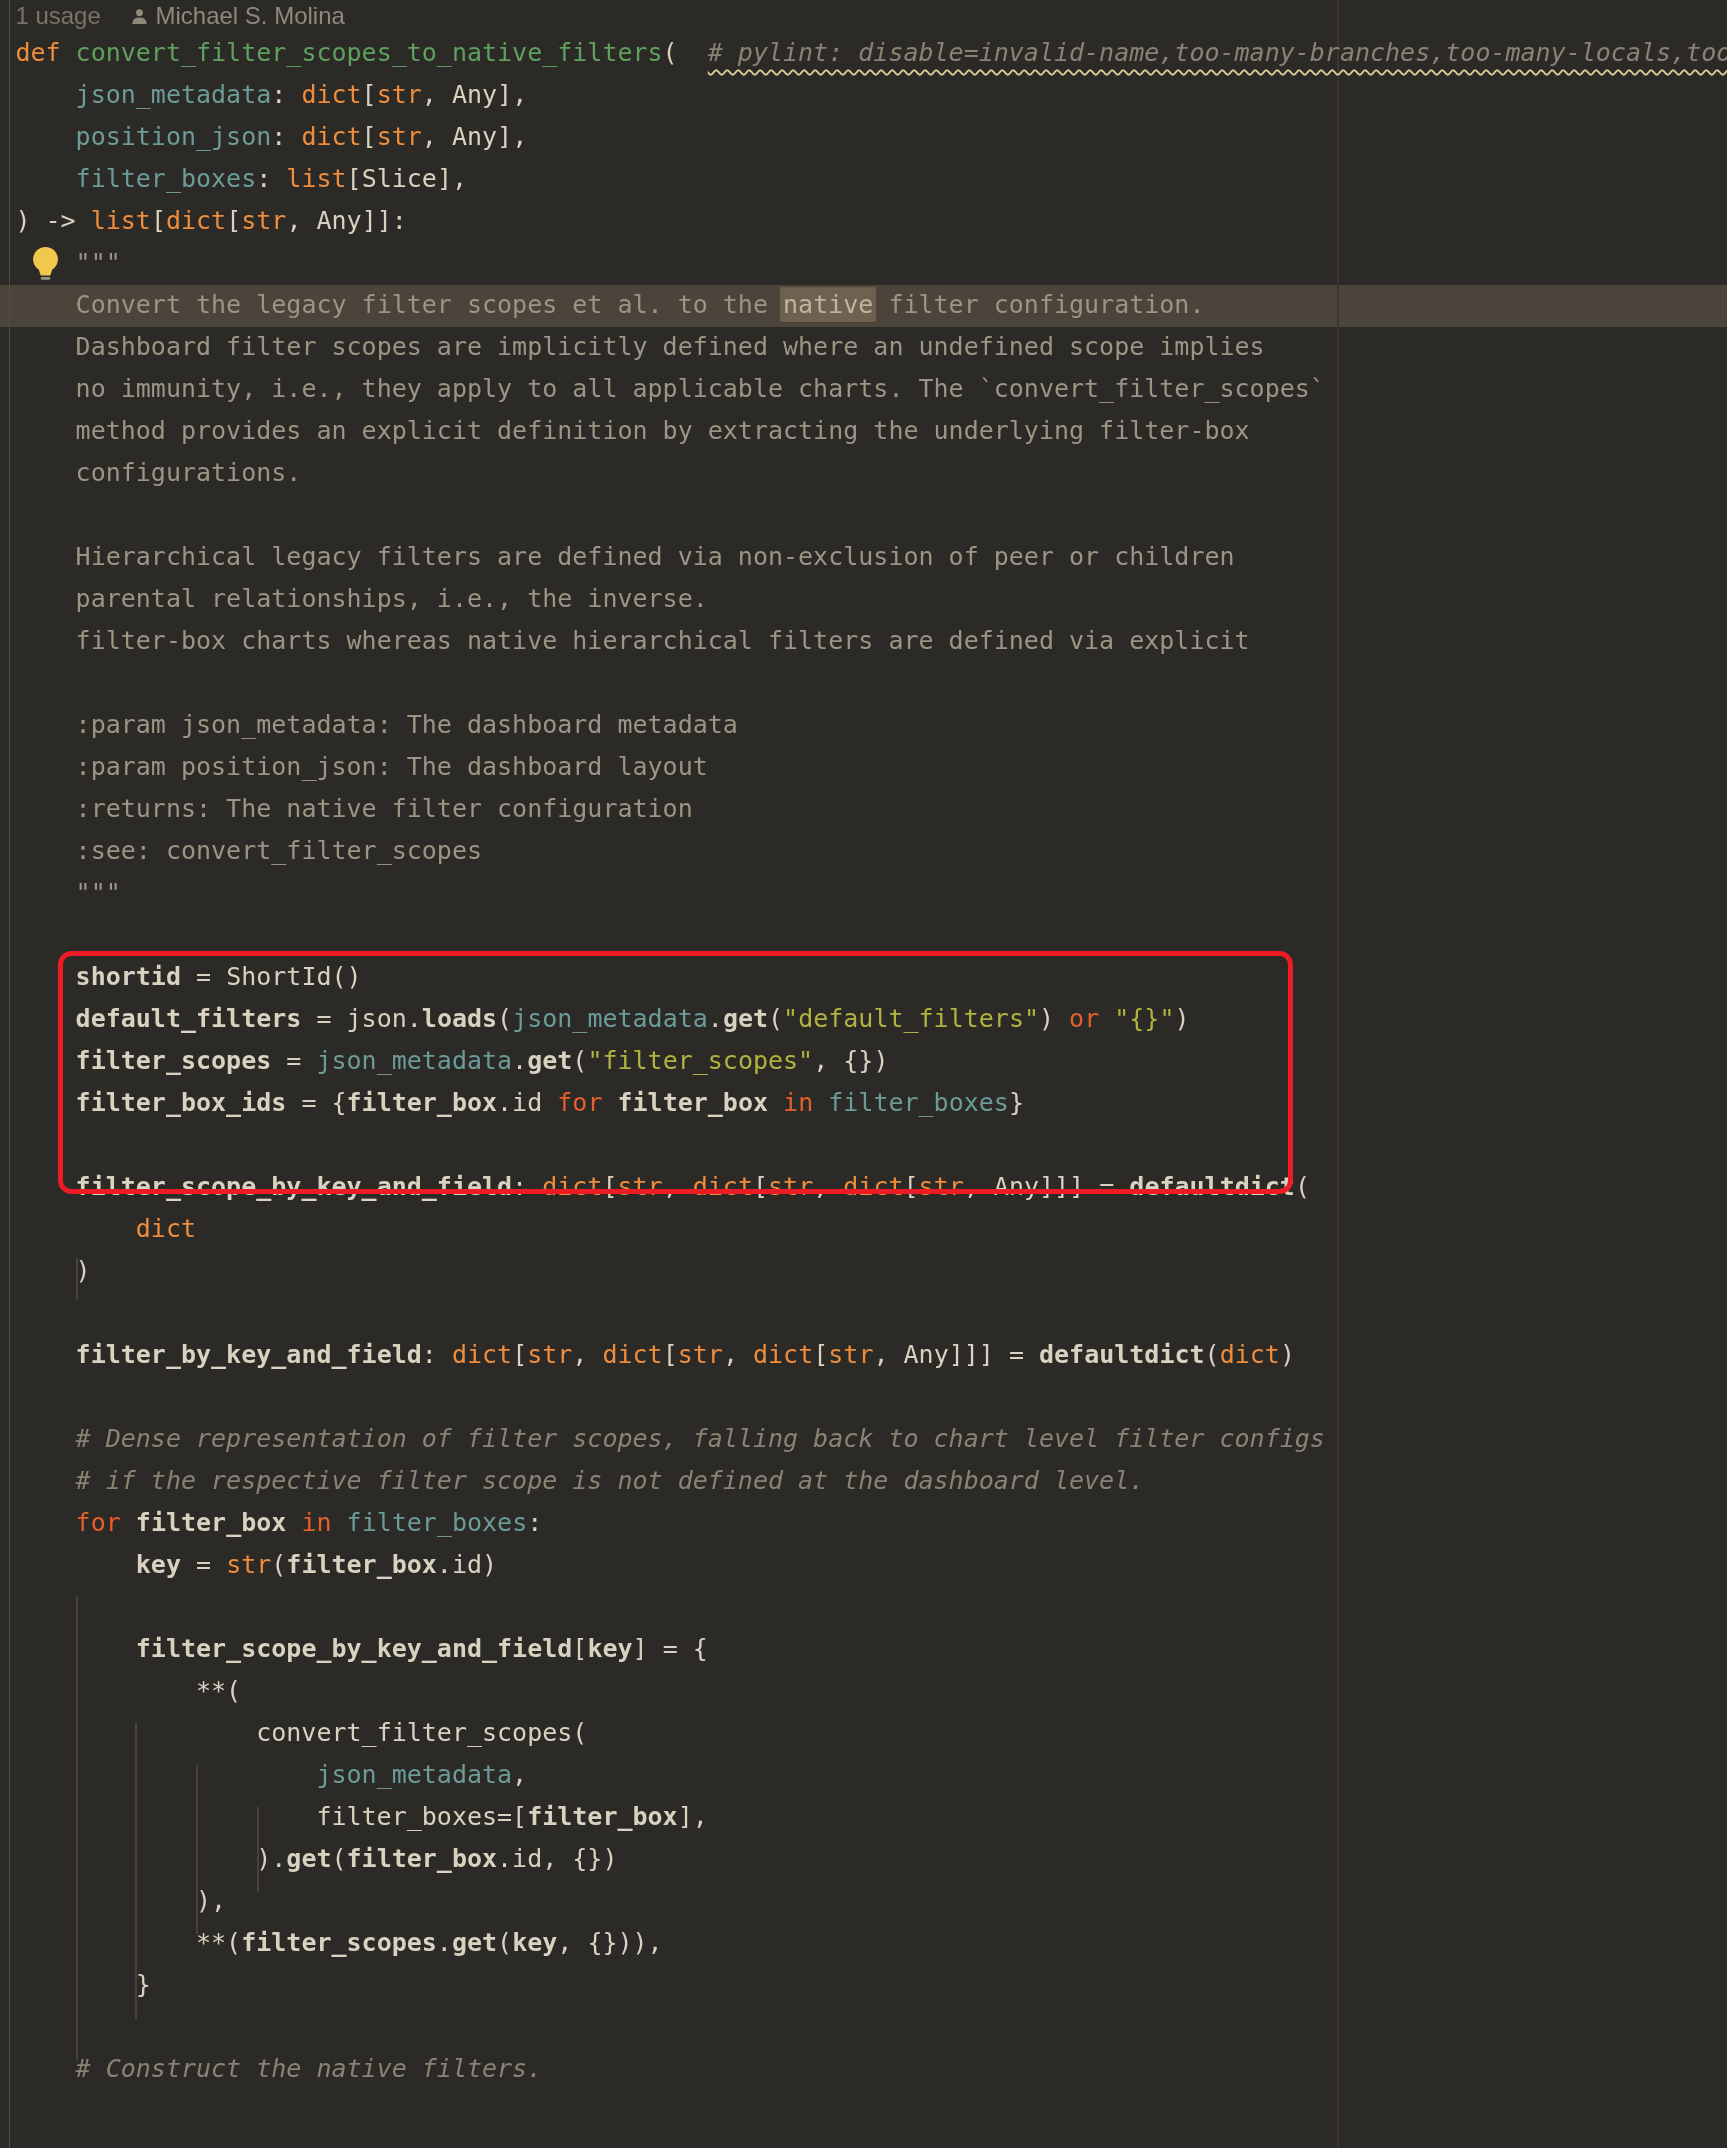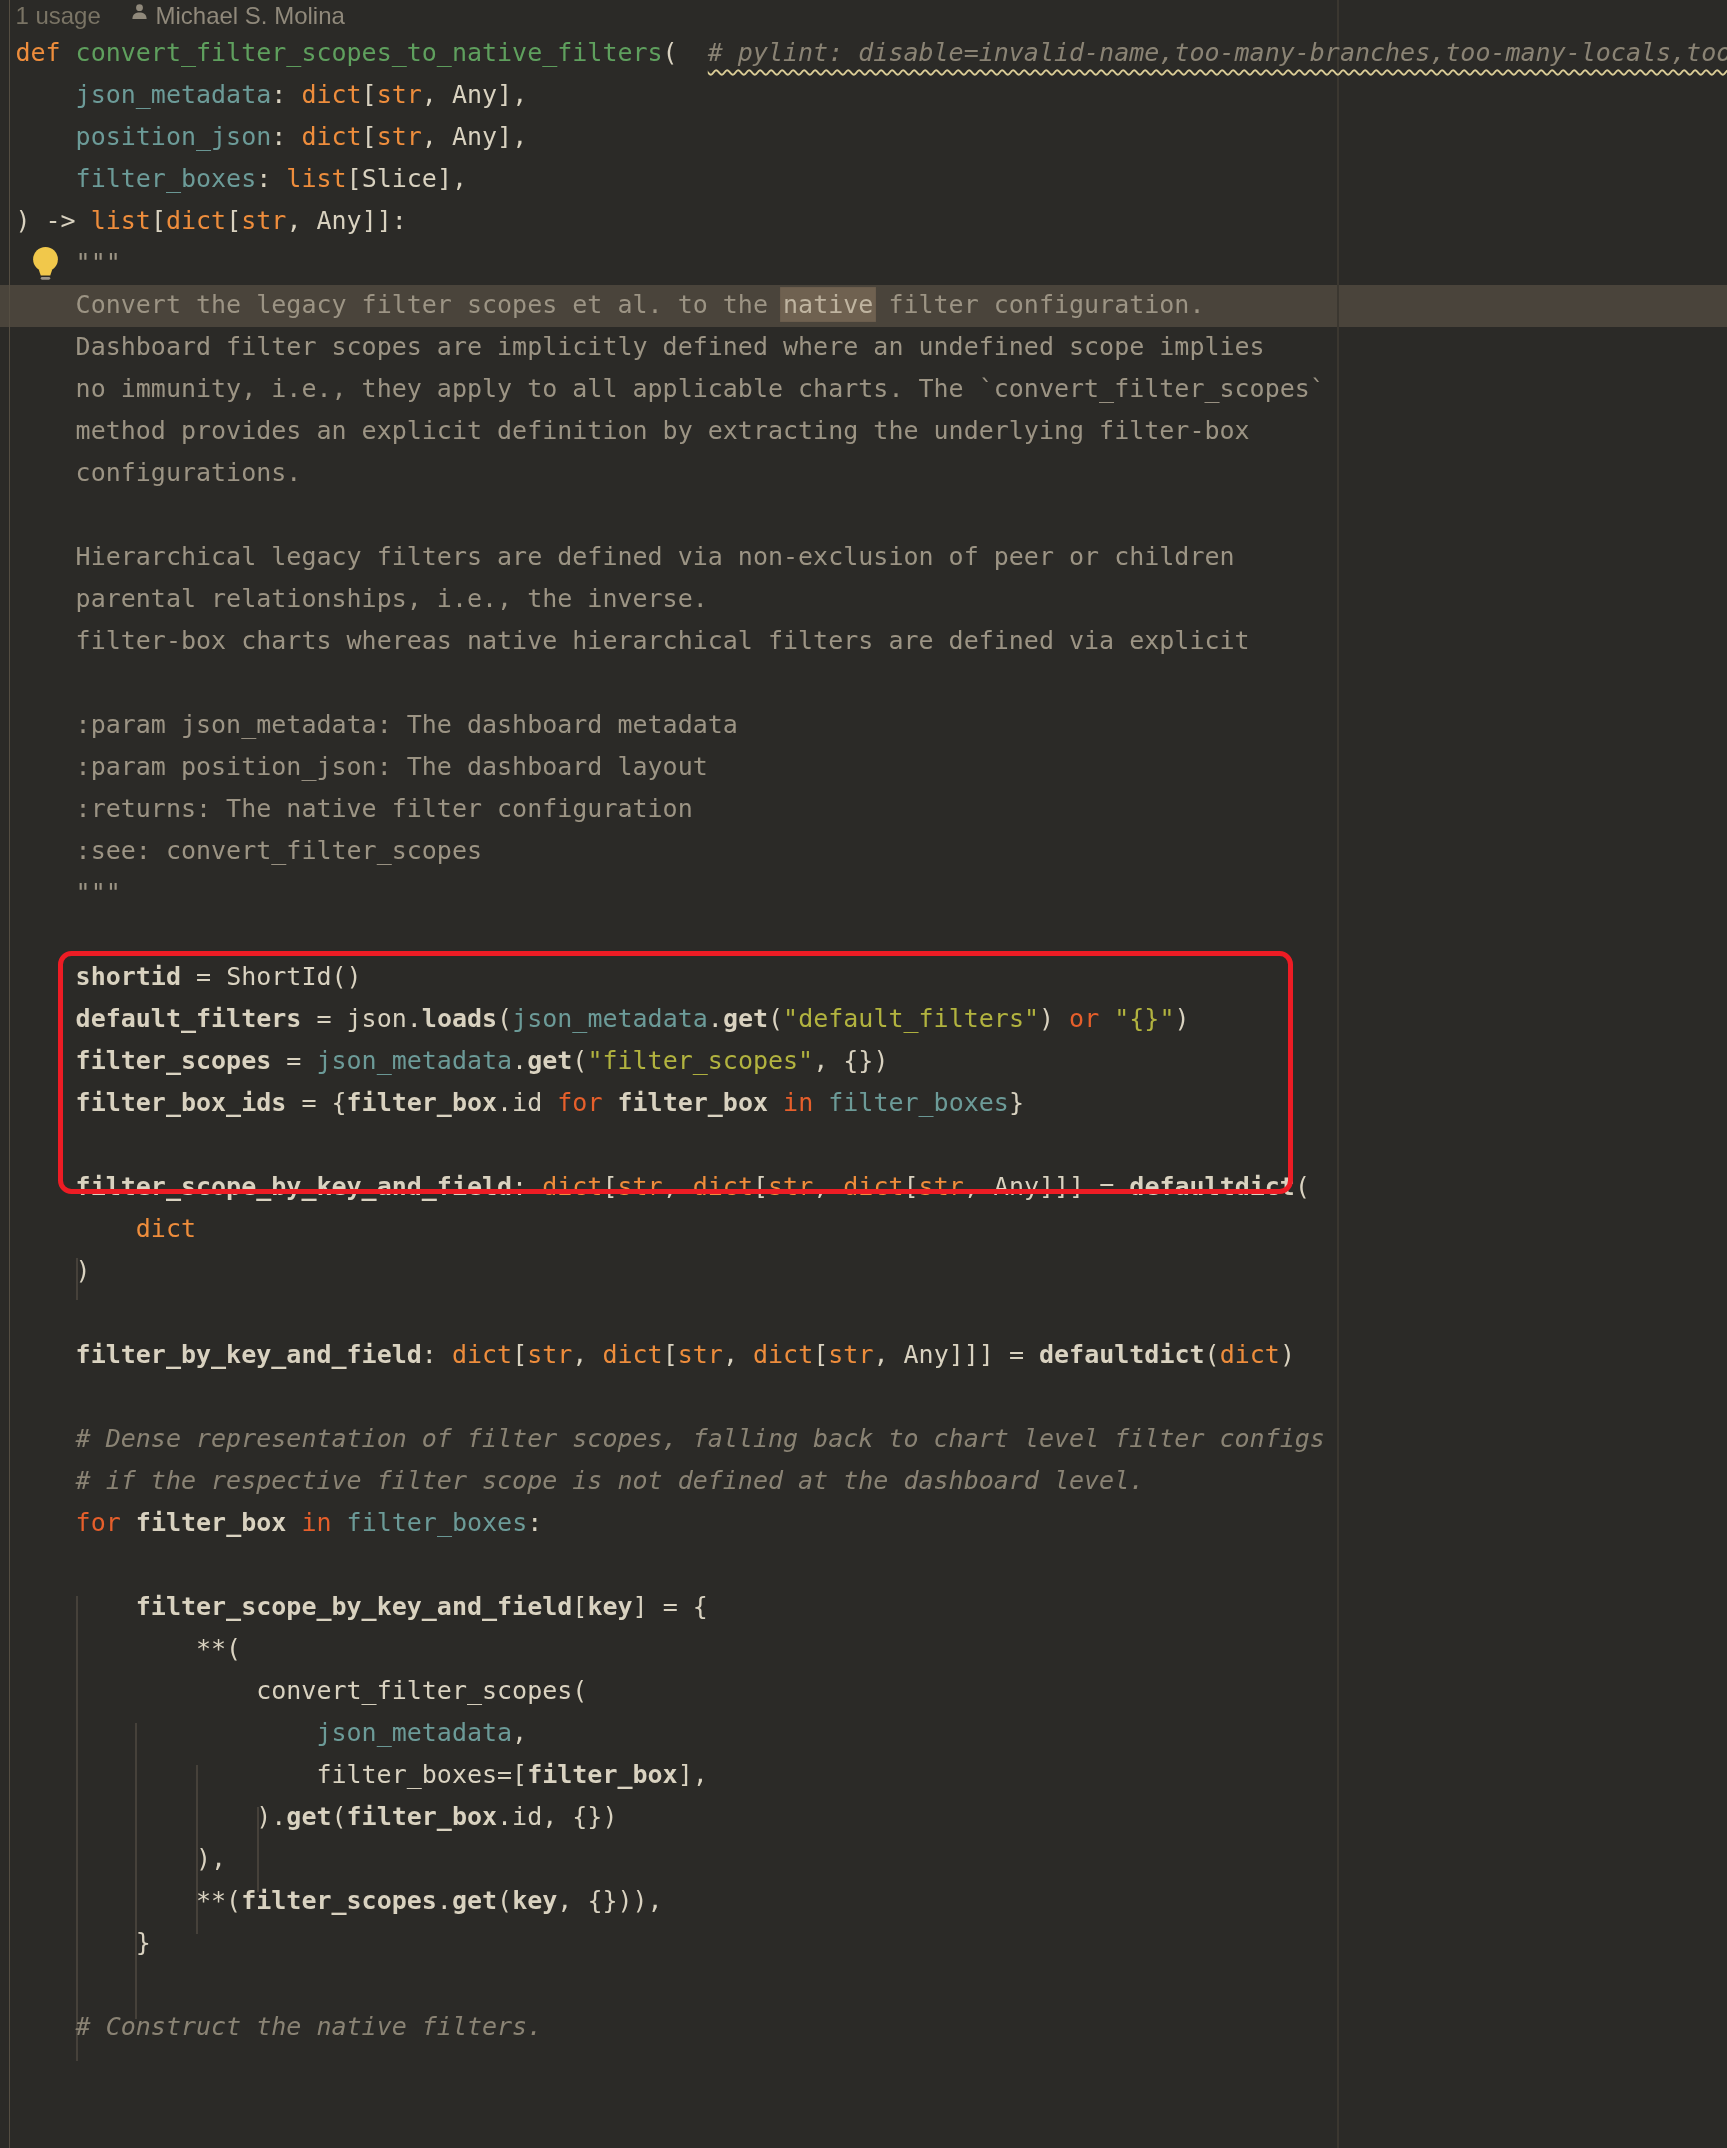--- a/index.html
+++ b/index.html
@@ -11,21 +11,21 @@
   html,body{margin:0;padding:0}
   body{width:1727px;height:2148px;background:var(--bg);overflow:hidden;position:relative;
        font-family:"DejaVu Sans Mono",monospace;}
   #editor{position:absolute;inset:0;overflow:hidden}
   .band{position:absolute;left:0;width:1727px;height:42px;background:var(--band);z-index:0}
   .guide{position:absolute;width:1.9px;background:var(--guide);z-index:1}
   .guide.strong{background:var(--gstrong)}
   .guide.wrapg{background:var(--wrap);width:1.9px}
   #hintrow{position:absolute;top:1.9px;left:15.4px;height:29px;display:flex;align-items:center;
            font-family:"Liberation Sans",sans-serif;font-size:24px;color:var(--hint);z-index:2}
-  #hintrow .author-group{display:flex;margin-left:29px;color:var(--author)}
+  #hintrow .author-group{display:flex;align-items:center;margin-left:29px;color:var(--author)}
   #hintrow svg{margin-right:6.7px}
   #code{position:absolute;top:32px;left:0;width:1727px;font-size:25px;line-height:42px;
         color:var(--fg);z-index:2}
   .cl{white-space:pre;height:42px;padding-left:15.4px}
   .kw{color:var(--kw)} .kr{color:var(--kr)} .fn{color:var(--fn)} .pm{color:var(--pm)}
   .st{color:var(--st)} .dc{color:var(--dc)}
   .dch{color:#BFB4A0;background:var(--wordhl);box-shadow:0 0 0 2.9px var(--wordhl)}
   .cm{color:var(--cm);font-style:italic}
   .cmw{color:var(--cm);font-style:italic;text-decoration:underline;
        text-decoration-style:wavy;text-decoration-color:var(--squig);
@@ -97,20 +97,21 @@
       <div class="cl"></div>
       <div class="cl"><span class="p">    </span><span class="v">filter_scope_by_key_and_field</span><span class="p">: </span><span class="kw">dict</span><span class="p">[</span><span class="kw">str</span><span class="p">, </span><span class="kw">dict</span><span class="p">[</span><span class="kw">str</span><span class="p">, </span><span class="kw">dict</span><span class="p">[</span><span class="kw">str</span><span class="p">, </span><span class="t">Any</span><span class="p">]]] = </span><span class="m">defaultdict</span><span class="p">(</span></div>
       <div class="cl"><span class="p">        </span><span class="kw">dict</span></div>
       <div class="cl"><span class="p">    )</span></div>
       <div class="cl"></div>
       <div class="cl"><span class="p">    </span><span class="v">filter_by_key_and_field</span><span class="p">: </span><span class="kw">dict</span><span class="p">[</span><span class="kw">str</span><span class="p">, </span><span class="kw">dict</span><span class="p">[</span><span class="kw">str</span><span class="p">, </span><span class="kw">dict</span><span class="p">[</span><span class="kw">str</span><span class="p">, </span><span class="t">Any</span><span class="p">]]] = </span><span class="m">defaultdict</span><span class="p">(</span><span class="kw">dict</span><span class="p">)</span></div>
       <div class="cl"></div>
       <div class="cl"><span class="p">    </span><span class="cm"># Dense representation of filter scopes, falling back to chart level filter configs</span></div>
       <div class="cl"><span class="p">    </span><span class="cm"># if the respective filter scope is not defined at the dashboard level.</span></div>
       <div class="cl"><span class="p">    </span><span class="kr">for</span><span class="p"> </span><span class="v">filter_box</span><span class="p"> </span><span class="kr">in</span><span class="p"> </span><span class="pm">filter_boxes</span><span class="p">:</span></div>
+      <div class="cl"><span class="p">        </span><span class="v">key</span><span class="p"> = </span><span class="kw">str</span><span class="p">(</span><span class="v">filter_box</span><span class="p">.id)</span></div>
       <div class="cl"></div>
       <div class="cl"><span class="p">        </span><span class="v">filter_scope_by_key_and_field</span><span class="p">[</span><span class="v">key</span><span class="p">] = {</span></div>
       <div class="cl"><span class="p">            **(</span></div>
       <div class="cl"><span class="p">                </span><span class="t">convert_filter_scopes</span><span class="p">(</span></div>
       <div class="cl"><span class="p">                    </span><span class="pm">json_metadata</span><span class="p">,</span></div>
       <div class="cl"><span class="p">                    filter_boxes=[</span><span class="v">filter_box</span><span class="p">],</span></div>
       <div class="cl"><span class="p">                ).</span><span class="m">get</span><span class="p">(</span><span class="v">filter_box</span><span class="p">.id, {})</span></div>
       <div class="cl"><span class="p">            ),</span></div>
       <div class="cl"><span class="p">            **(</span><span class="v">filter_scopes</span><span class="p">.</span><span class="m">get</span><span class="p">(</span><span class="v">key</span><span class="p">, {})),</span></div>
       <div class="cl"><span class="p">        }</span></div>

